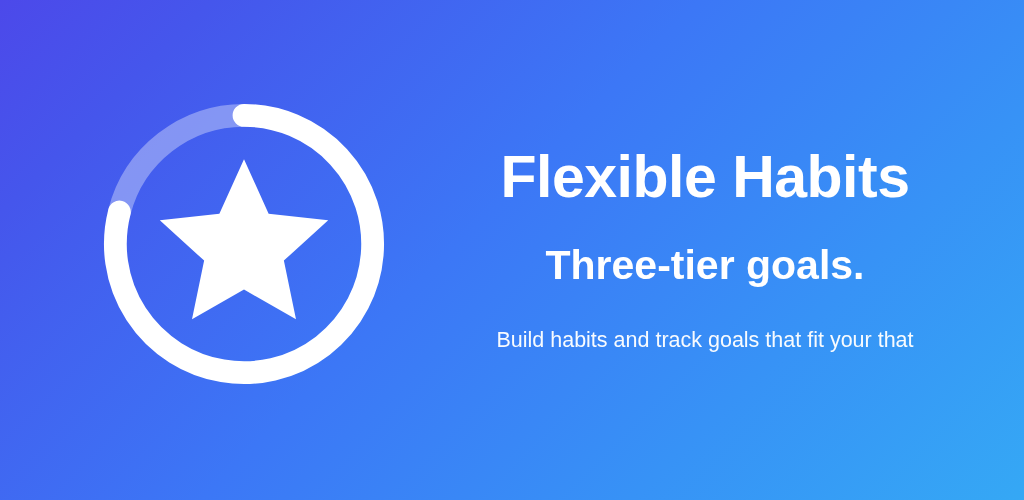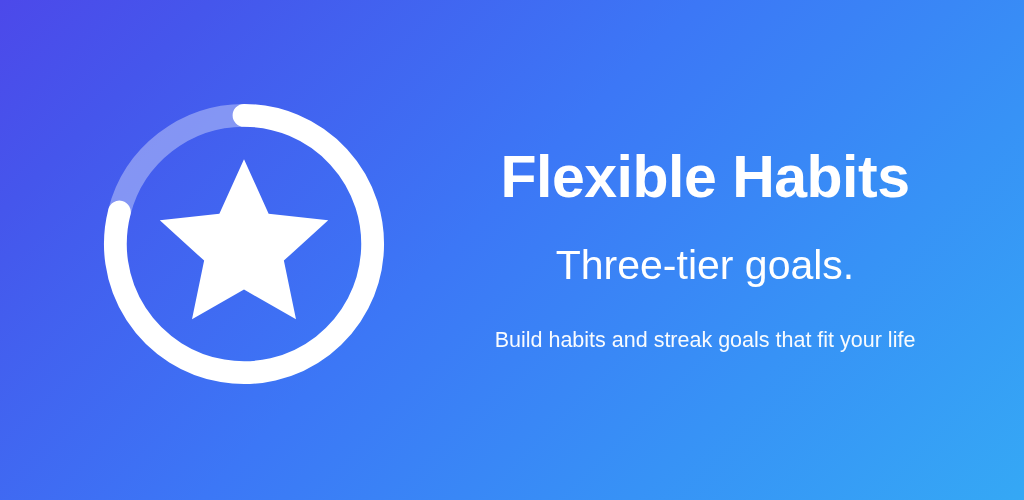--- a/index.html
+++ b/index.html
@@ -104,21 +104,21 @@
 
   .subhead {
     font-size: 41px;
     font-weight: 400;
     color: #ffffff;
     line-height: 1.30;
     text-align: center;
     margin: 0 0 34px 0;
     white-space: nowrap;
   }
-  .subhead .sub-line { display: block; }
+  .subhead .sub-line { display: block; font-weight: bold; }
 
   .tagline {
     font-size: 21.5px;
     font-weight: 400;
     color: #ffffff;
     opacity: 0.97;
     text-align: center;
     line-height: 1.3;
     margin: 0;
     white-space: nowrap;
@@ -147,18 +147,18 @@
     </div>
 
     <div class="text-col">
 
       <h1 class="headline">Flexible Habits</h1>
 
       <p class="subhead">
         <span class="sub-line">Three-tier goals.</span>
       </p>
 
-      <p class="tagline">Build habits and streak goals that fit your life</p>
+      <p class="tagline">Build habits and track goals that fit your that</p>
 
     </div>
 
   </div>
 </div>
 
 </body></html>

